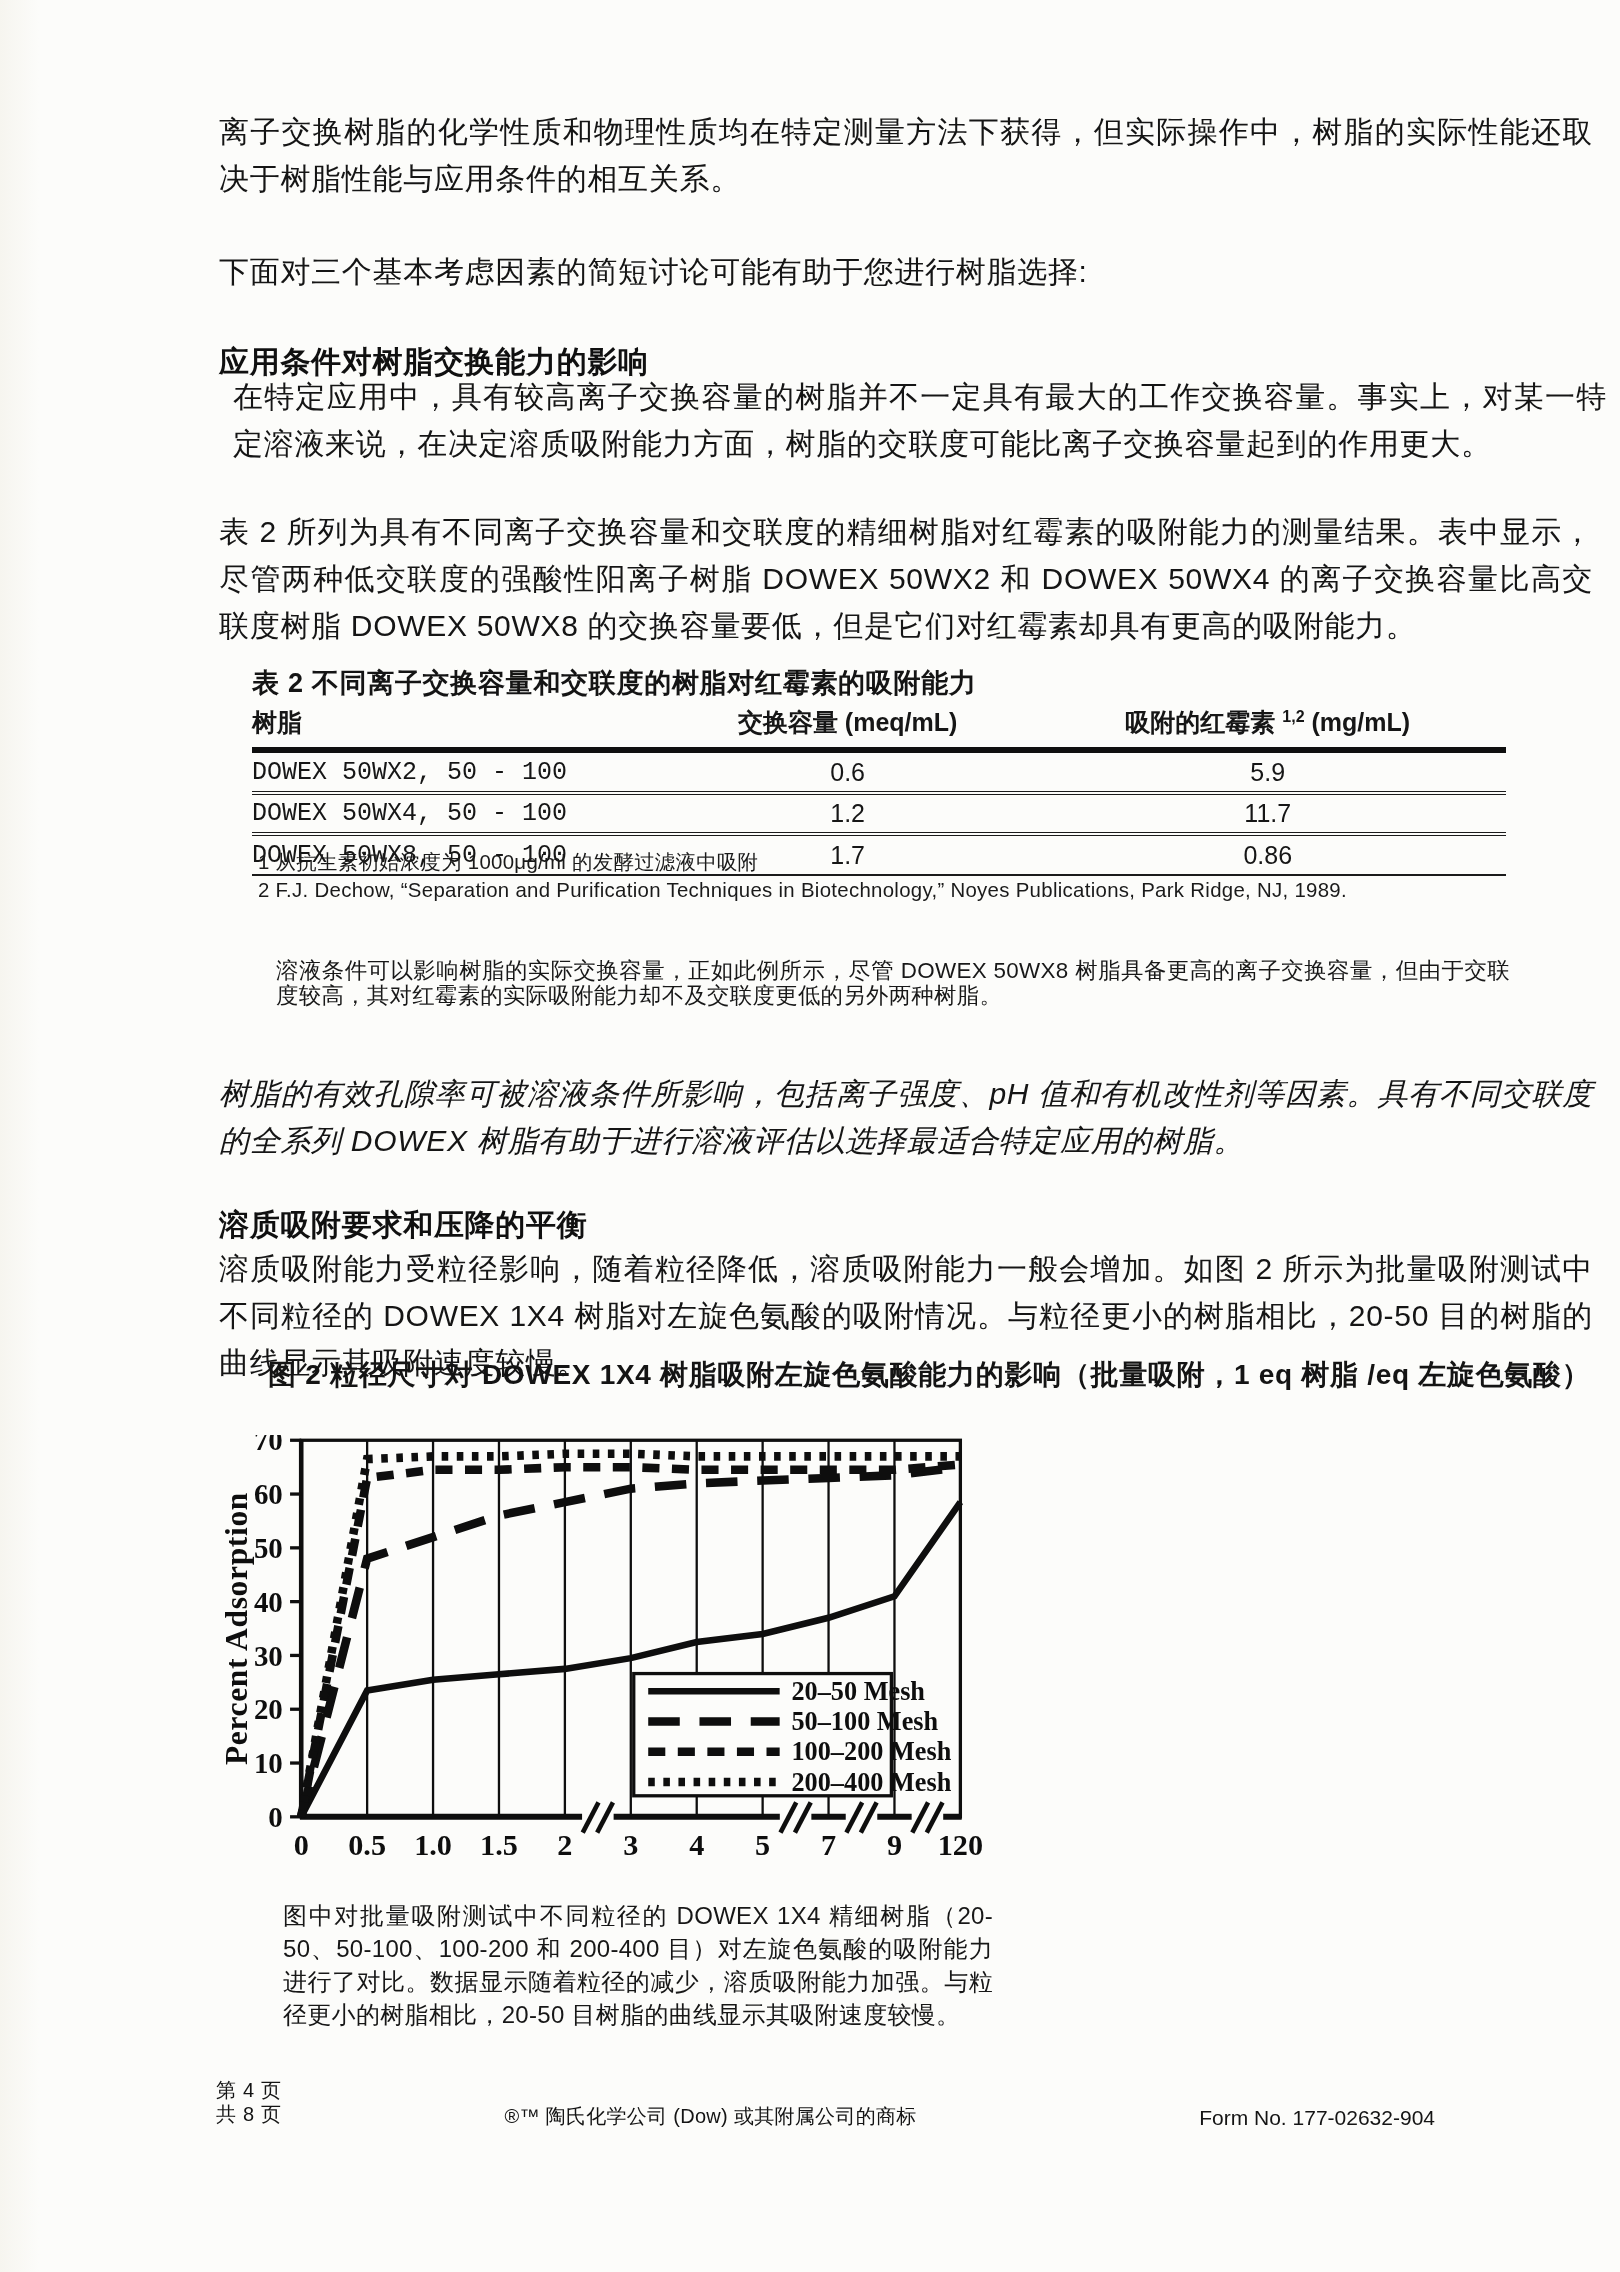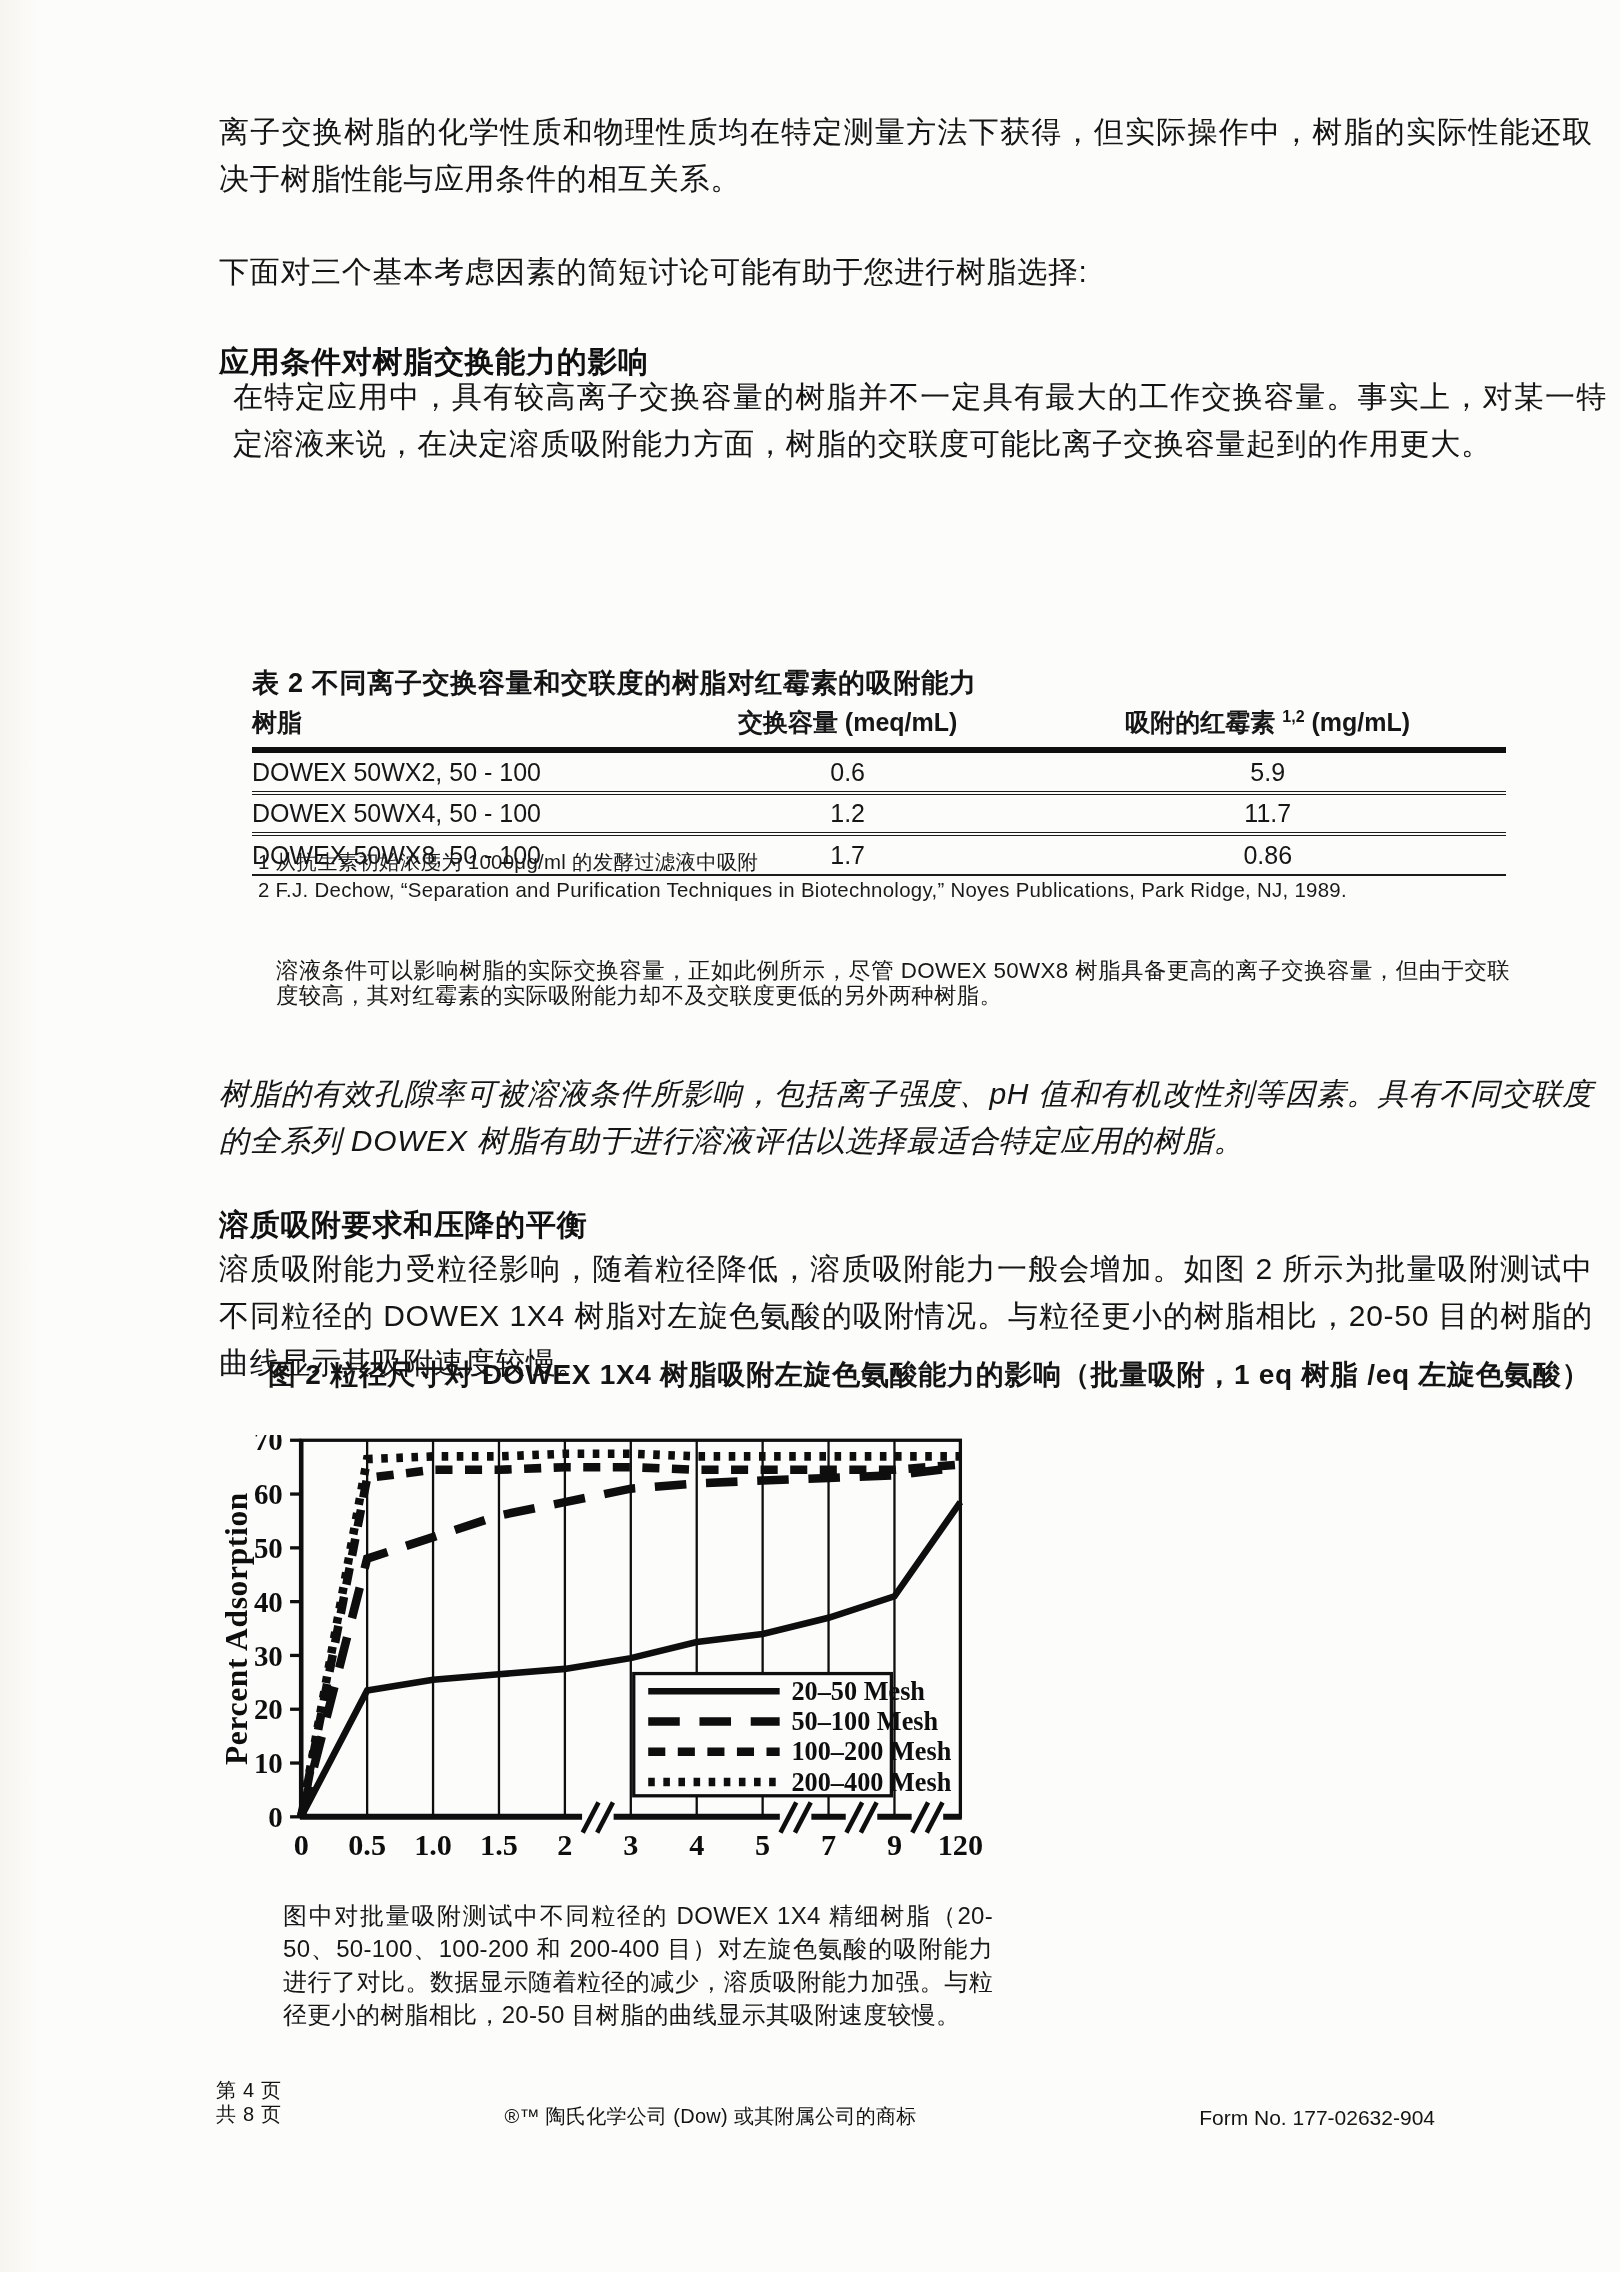--- a/index.html
+++ b/index.html
@@ -39,21 +39,21 @@
     font-size:25px;color:#161616;
   }
   table.data thead td{
     font-weight:bold;vertical-align:bottom;
     padding:0 0 8px 0;
   }
   table.data thead tr{border-bottom:6.6px solid #0f0f0f;}
   table.data tbody td{padding:4.6px 0 4px 0;}
   table.data tbody tr{border-bottom:4px double #1b1b1b;}
   table.data tbody tr:last-child{border-bottom:2.6px solid #1b1b1b;}
-  .col-resin{width:33%;text-align:left;padding-left:5.3px;}
+  .col-resin{width:33%;text-align:left;padding-left:5.3px;font-family:Liberation Mono, monospace;}
   .col-cap{width:29%;text-align:center;}
   .col-ery{width:38%;text-align:center;}
   sup.fnmark{font-size:16px;vertical-align:super;line-height:0;}
   .footnote{
     position:absolute;left:258px;
     font-size:20.4px;letter-spacing:0.3px;color:#1a1a1a;
   }
   .note-text{
     position:absolute;left:276px;top:936px;width:1234px;
     font-size:22.4px;line-height:25px;letter-spacing:0.3px;
@@ -97,20 +97,21 @@
   <div class="scan-edge"></div>
 
   <p class="body-text" style="left:219px;top:78px;">离子交换树脂的化学性质和物理性质均在特定测量方法下获得，但实际操作中，树脂的实际性能还取决于树脂性能与应用条件的相互关系。</p>
 
   <p class="body-text" style="left:219px;top:218px;">下面对三个基本考虑因素的简短讨论可能有助于您进行树脂选择:</p>
 
   <h3 class="heading" style="left:219px;top:312px;">应用条件对树脂交换能力的影响</h3>
 
   <p class="body-text" style="left:233px;top:343px;">在特定应用中，具有较高离子交换容量的树脂并不一定具有最大的工作交换容量。事实上，对某一特定溶液来说，在决定溶质吸附能力方面，树脂的交联度可能比离子交换容量起到的作用更大。</p>
 
+  <p class="body-text" style="left:219px;top:478px;">表 2 所列为具有不同离子交换容量和交联度的精细树脂对红霉素的吸附能力的测量结果。表中显示，尽管两种低交联度的强酸性阳离子树脂 DOWEX 50WX2 和 DOWEX 50WX4 的离子交换容量比高交联度树脂 DOWEX 50WX8 的交换容量要低，但是它们对红霉素却具有更高的吸附能力。</p>
 
   <div class="tbl-title">表 2 不同离子交换容量和交联度的树脂对红霉素的吸附能力</div>
 
   <table class="data">
     <thead>
       <tr>
         <td class="col-resin">树脂</td>
         <td class="col-cap">交换容量 (meq/mL)</td>
         <td class="col-ery"><span>吸附的红霉素 </span><sup class="fnmark">1,2</sup><span> (mg/mL)</span></td>
       </tr>

